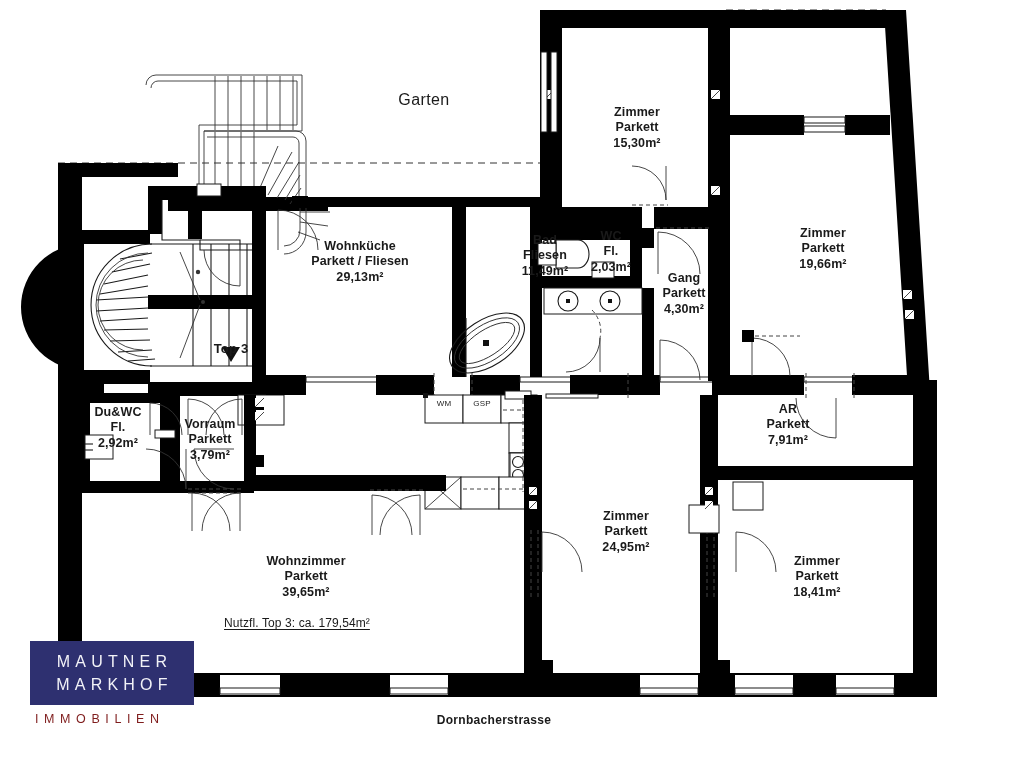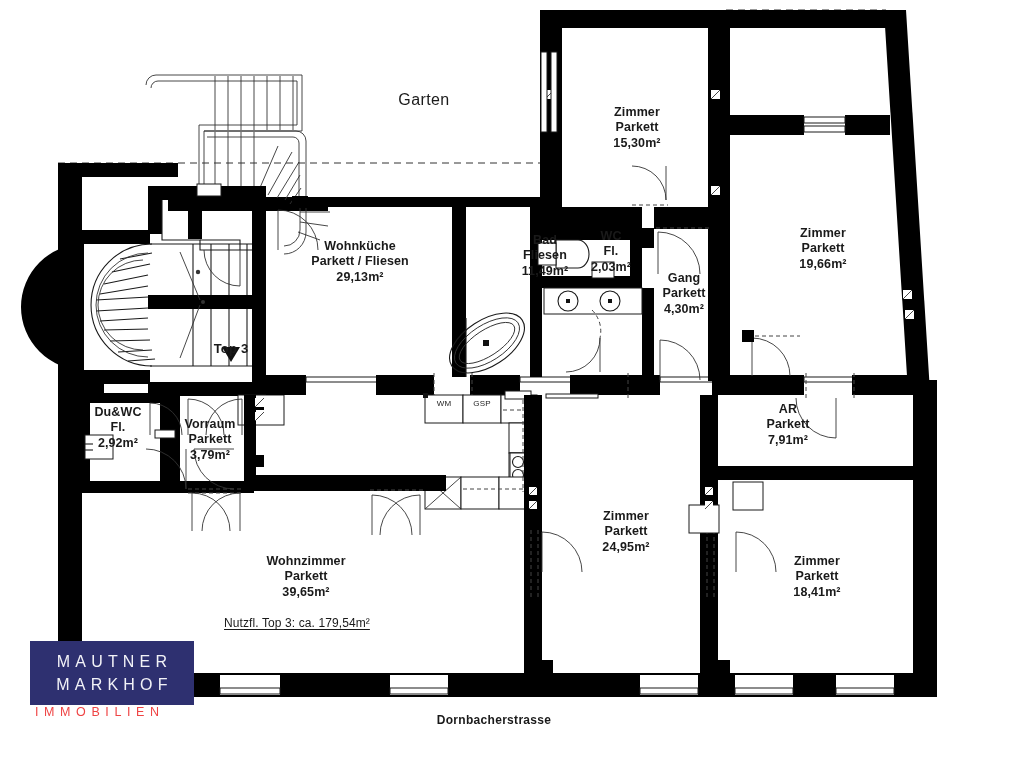--- a/index.html
+++ b/index.html
@@ -36,22 +36,22 @@
   #logo .logo-box{
     background:#2e3070;width:164px;height:64px;
     display:flex;flex-direction:column;justify-content:center;align-items:center;
   }
   #logo .logo-l1,#logo .logo-l2{
     color:#f2f2f7;font-size:16px;letter-spacing:5.2px;
     font-family:"Liberation Sans","DejaVu Sans",sans-serif;line-height:1.45;
     padding-left:5px;
   }
   #logo .logo-sub{
-    color:#ef4444;font-size:12.5px;letter-spacing:5.6px;
-    padding-left:5px;
+    color:#7f1d1d;font-size:12.5px;letter-spacing:5.6px;
+    padding-left:5px;padding-top:7px;
     font-family:"Liberation Sans","DejaVu Sans",sans-serif;
   }
 </style>
 </head>
 <body>
 
 <div id="plan-root">
 
   <svg id="floorplan" viewBox="0 0 1024 758">
     <defs>

